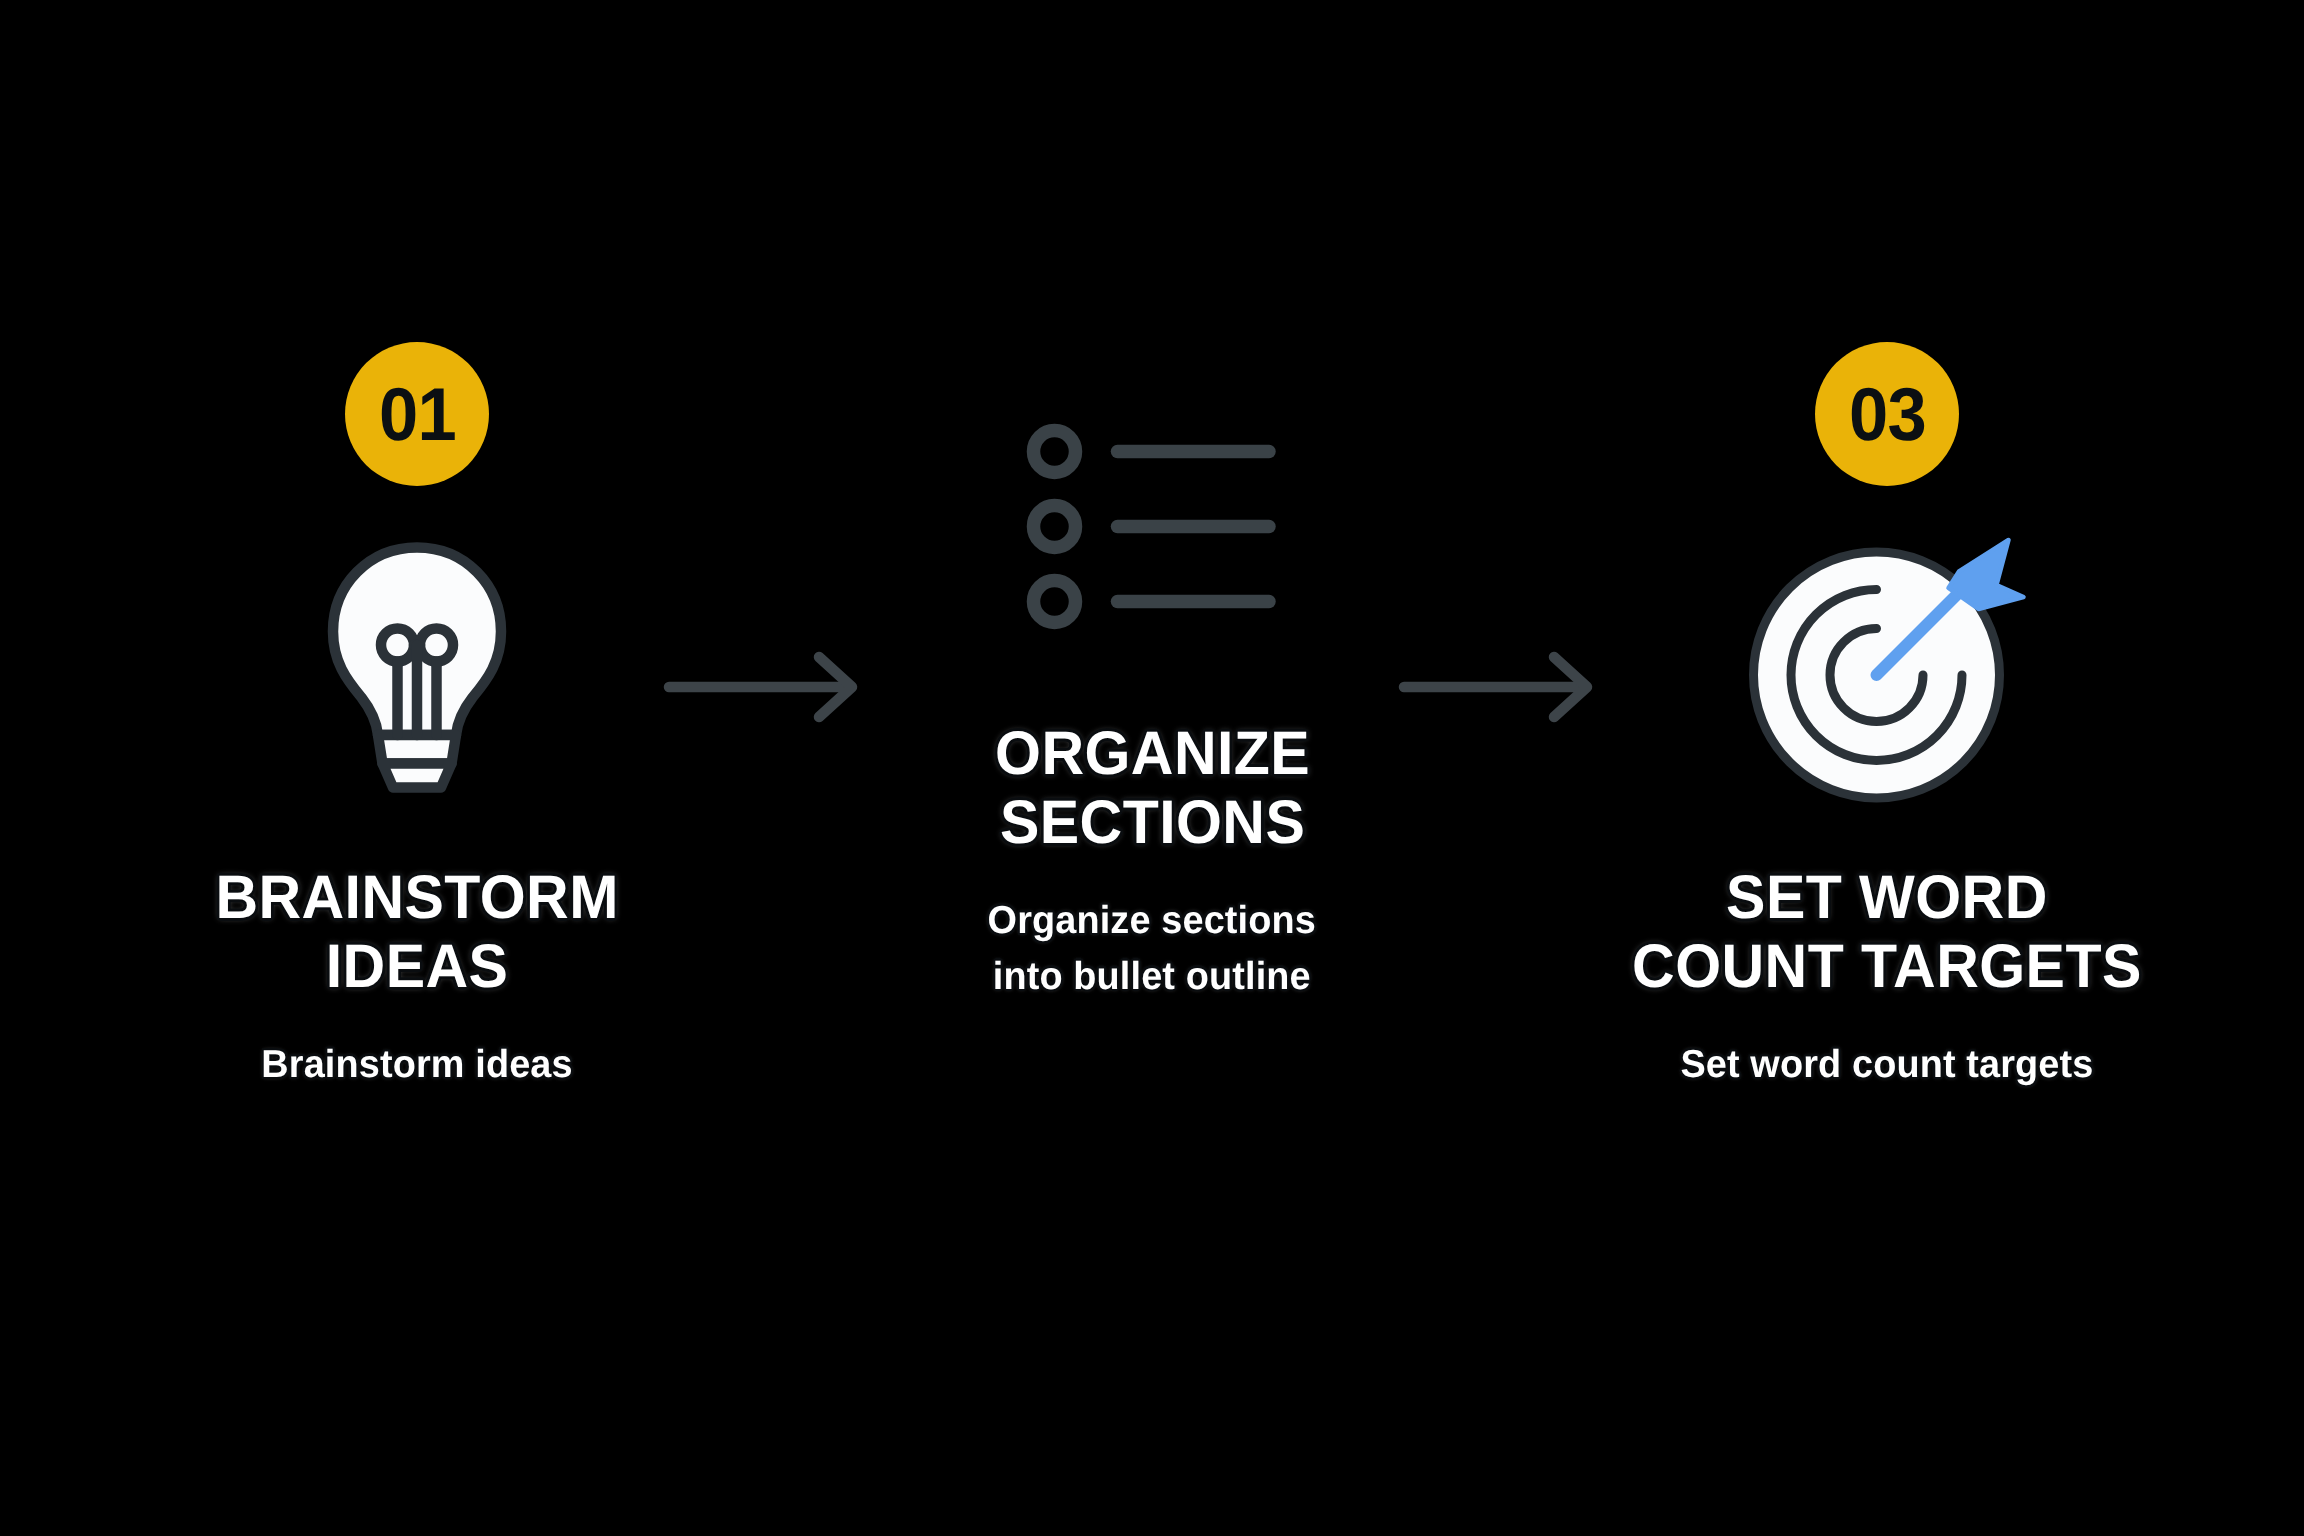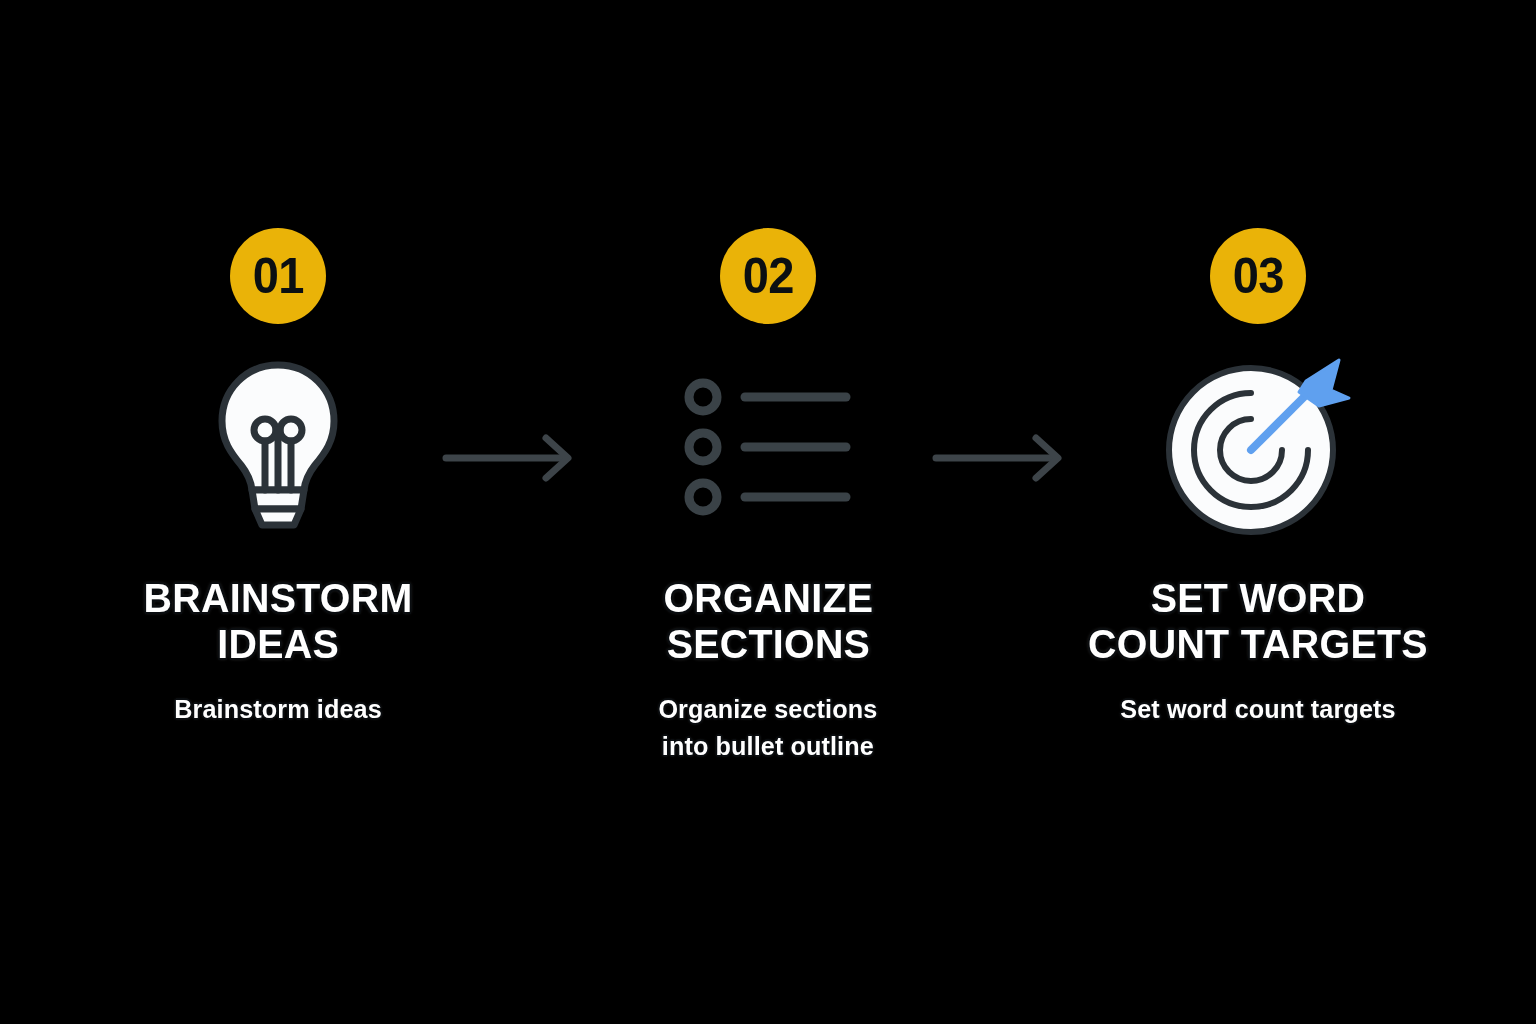--- a/index.html
+++ b/index.html
@@ -154,23 +154,20 @@
       </svg>
     </div>
 
     <div class="heading">BRAINSTORM
 IDEAS</div>
     <div class="desc">Brainstorm ideas</div>
   </div>
 
   <div class="step step-2">
 
-    <div class="badge">
-      <span class="badge-num">02</span>
-    </div>
 
     <div class="icon-box">
 
       <svg width="170" height="150" viewBox="0 0 170 150">
         <g stroke="#3a4247" fill="none" stroke-linecap="round">
           <circle cx="20" cy="25" r="14" stroke-width="9"></circle>
           <circle cx="20" cy="75" r="14" stroke-width="9"></circle>
           <circle cx="20" cy="125" r="14" stroke-width="9"></circle>
           <line x1="62" y1="25" x2="163" y2="25" stroke-width="9"></line>
           <line x1="62" y1="75" x2="163" y2="75" stroke-width="9"></line>

